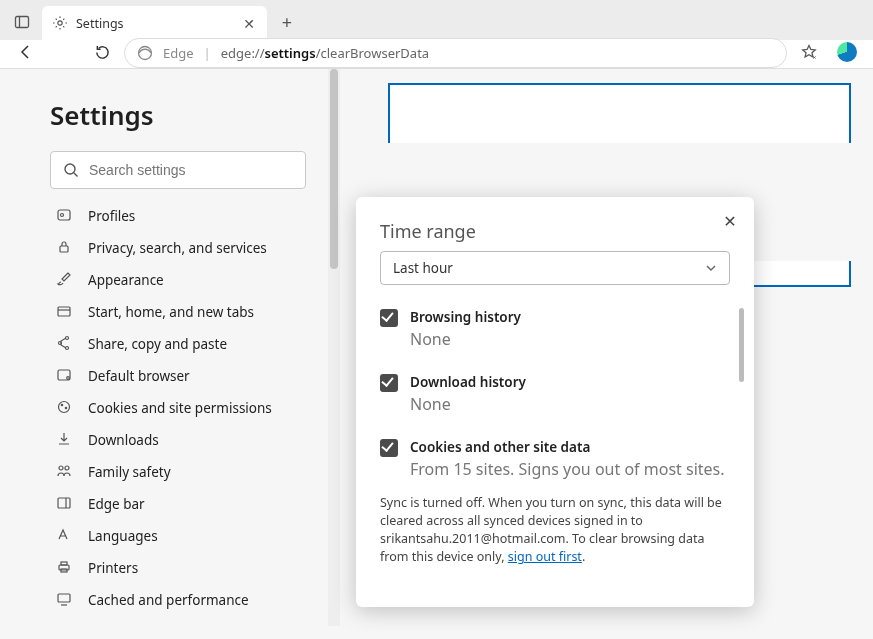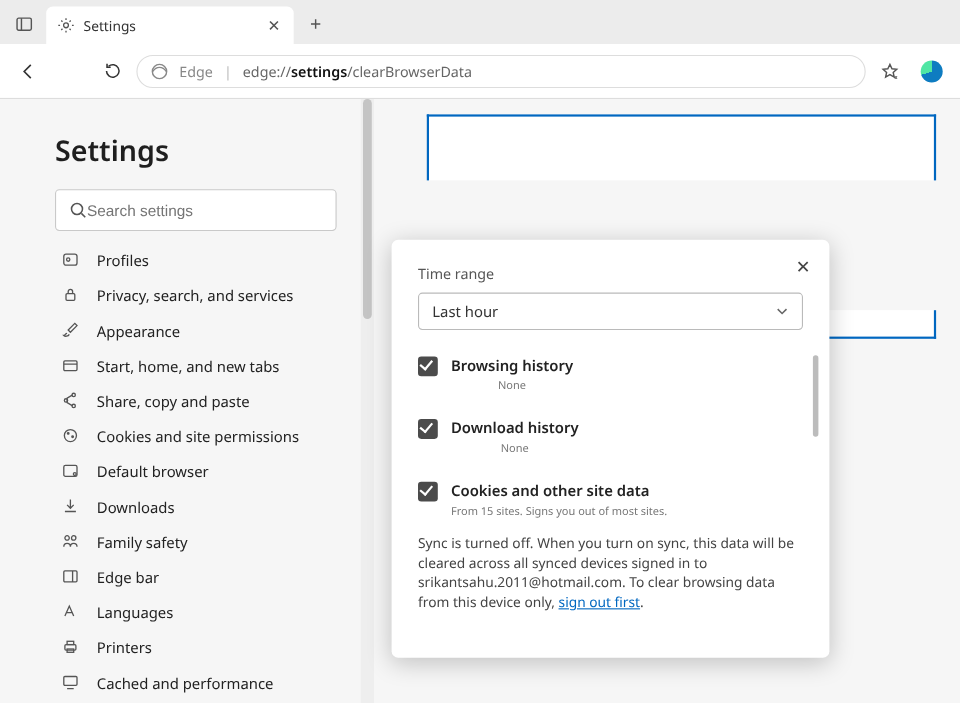--- a/index.html
+++ b/index.html
@@ -8,60 +8,60 @@
   
   .titlebar { background: #ececec; height: 40px; display: flex; align-items: flex-end; padding-left: 8px; }
   .tab-well-icon { width: 28px; height: 28px; margin: 0 6px 4px 0; display:flex; align-items:center; justify-content:center; border-radius:4px; }
   .tab { background: #fff; border-top-left-radius: 6px; border-top-right-radius: 6px; height: 34px; display: flex; align-items: center; padding: 0 10px; gap: 8px; width: 225px; }
   .tab .gear { width: 16px; height: 16px; }
   .tab .label { flex: 1; font-size: 12.5px; color:#333; }
   .tab .close { width: 16px; height:16px; display:flex; align-items:center; justify-content:center; color:#555; font-size:14px; }
   .new-tab { width: 32px; height:32px; display:flex; align-items:center; justify-content:center; color:#555; font-size:18px; margin-left:4px; margin-bottom:2px; }
 
   
-  .toolbar { background: #fff; height: 50px; display: flex; align-items: center; padding: 0 10px; gap: 6px; border-bottom:1px solid #ddd; }
+  .toolbar { background: #fff; height: 29px; display: flex; align-items: flex-end; padding: 0 10px; gap: 6px; border-bottom:1px solid #ddd; }
   .tool-btn { width: 32px; height: 32px; display:flex; align-items:center; justify-content:center; color:#555; border-radius:4px; }
   .addr { flex:1; display:flex; align-items:center; height:30px; background:#fff; border:1px solid #ddd; border-radius:15px; padding:0 12px; gap:10px; color:#666; }
   .addr .scheme { color:#888; }
   .addr .path b { color:#111; font-weight:600; }
   .addr .div { color:#bbb; }
   .right-icons { display:flex; gap:6px; align-items:center; }
   .edge-logo { width:20px; height:20px; border-radius:50%; background: conic-gradient(#0e7cc1 0 70%, #50e6a4 70% 100%); }
 
   
   .content { position:relative; height: calc(639px - 82px); background:#f6f6f6; display:flex; }
 
   .left-col { width: 340px; padding: 28px 0 0 50px; position:relative; }
   .left-col h1 { font-size: 26px; font-weight:600; color:#1f1f1f; margin-bottom:18px; }
-  .search-box { display:flex; align-items:center; height:38px; background:#fff; border:1px solid #c9c9c9; border-radius:4px; padding:0 12px; width:256px; }
+  .search-box { display:flex; align-items:center; height:38px; background:#fff; border:1px solid #c9c9c9; border-radius:4px; padding:0 12px; gap:10px; width:256px; }
   .search-box svg { width:16px; height:16px; color:#555; }
   .search-box input { border:none; outline:none; flex:1; font-size:14px; color:#666; }
   .nav { margin-top:18px; width:256px; }
   .nav-item { display:flex; align-items:flex-start; gap:14px; height:32px; padding:0 6px; font-size:13.5px; color:#222; border-radius:4px; cursor:pointer; }
   .nav-item .icon { width:18px; text-align:center; color:#555; }
   .scrollbar-left { position:absolute; right:0; top:0; width:12px; height:100%; background:#eee; }
   .scrollbar-left::after { content:''; position:absolute; top:0; left:2px; width:8px; height:200px; background:#c4c4c4; border-radius:4px; }
 
   .right-col { flex:1; position:relative; padding:14px 32px; }
   .card-edge-top { height: 60px; border:2px solid #0067c0; border-bottom:none; margin-left:16px; margin-right:-10px; background:#fff; }
   .card-edge-mid { height: 26px; border-left:2px solid #0067c0; border-right:2px solid #0067c0; border-bottom:2px solid #0067c0; margin-left:16px; margin-right:-10px; background:#fff; margin-top:118px; }
 
   
   .dialog { position:absolute; left:356px; top:128px; width:398px; background:#fff; border-radius:6px; box-shadow:0 4px 22px rgba(0,0,0,0.22); padding:22px 24px; z-index:50; }
   .dialog-close { position:absolute; top:14px; right:14px; width:20px; height:20px; display:flex; align-items:center; justify-content:center; color:#444; font-size:16px; cursor:pointer; }
   .dialog h2 { font-size:20px; font-weight:600; color:#222; margin-bottom:22px; }
-  .field-label { font-size:13px; color:#555; margin-bottom:8px; }
+  .field-label { font-size:18px; color:#555; margin-bottom:8px; }
   .select { display:flex; align-items:center; justify-content:space-between; height:34px; border:1px solid #bababa; border-radius:4px; padding:4px 12px; font-size:13.5px; cursor:pointer; margin-bottom:18px; }
   .select svg { width:12px; height:12px; color:#666; }
   .options { position:relative; }
   .option { display:flex; gap:12px; margin-bottom:14px;margin-top:23px; }
   .cbx { width:18px; height:18px; background:#4b4b4b; border-radius:3px; position:relative; flex-shrink:0; margin-top:1px; }
   .cbx::after { content:''; position:absolute; left:4px; top:1px; width:5px; height:9px; border:solid #fff; border-width:0 2px 2px 0; transform:rotate(40deg); }
   .option .txt strong { font-size:13.5px; color:#222; font-weight:600; display:block; }
-  .option .txt .sub { font-size:10px; color:#777; margin-top:2px; display:block;text-align:center; }
+  .option .txt .sub { font-size:16px; color:#777; margin-top:2px; display:block; }
   .dlg-scroll { position:absolute; right:-14px; top:0; width:5px; height:74px; background:#bcbcbc; border-radius:3px; }
   .sync-note { font-size:12.5px; color:#444; line-height:1.45; margin:6px 0 18px; }
   .sync-note a { color:#0067c0; text-decoration:underline; cursor:pointer; }
 
   svg { display:block; }
 </style>
 </head>
 <body>
 
 <div class="titlebar">
@@ -178,35 +178,35 @@
               <circle cx="11" cy="3" r="1.5"></circle>
               <circle cx="11" cy="13" r="1.5"></circle>
               <circle cx="4" cy="8" r="1.5"></circle>
             </svg>
           </span>
           <span>Share, copy and paste</span>
         </div>
       <div class="nav-item">
           <span class="icon">
             <svg width="16" height="16" viewBox="0 0 16 16" fill="none" stroke="#555" stroke-width="1.2">
+              <rect x="2" y="3" width="12" height="10" rx="1.5"></rect>
+              <circle cx="12" cy="11" r="1.3"></circle>
+            </svg>
+          </span>
+          <span>Default browser</span>
+        </div>
+      <div class="nav-item">
+          <span class="icon">
+            <svg width="16" height="16" viewBox="0 0 16 16" fill="none" stroke="#555" stroke-width="1.2">
               <circle cx="8" cy="8" r="5.5"></circle>
               <circle cx="6" cy="6" r=".7" fill="#555"></circle>
               <circle cx="10" cy="9" r=".7" fill="#555"></circle>
             </svg>
           </span>
           <span>Cookies and site permissions</span>
-        </div>
-      <div class="nav-item">
-          <span class="icon">
-            <svg width="16" height="16" viewBox="0 0 16 16" fill="none" stroke="#555" stroke-width="1.2">
-              <rect x="2" y="3" width="12" height="10" rx="1.5"></rect>
-              <circle cx="12" cy="11" r="1.3"></circle>
-            </svg>
-          </span>
-          <span>Default browser</span>
         </div>
       <div class="nav-item">
           <span class="icon">
             <svg width="16" height="16" viewBox="0 0 16 16" fill="none" stroke="#555" stroke-width="1.2">
               <path d="M8 2v8M5 7l3 3 3-3M3 13h10"></path>
             </svg>
           </span>
           <span>Downloads</span>
         </div>
       <div class="nav-item">

